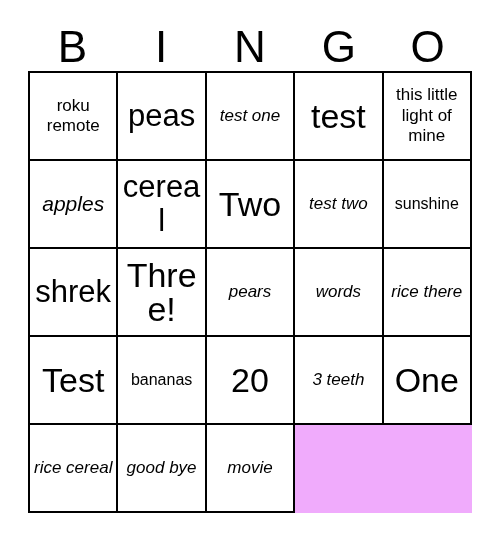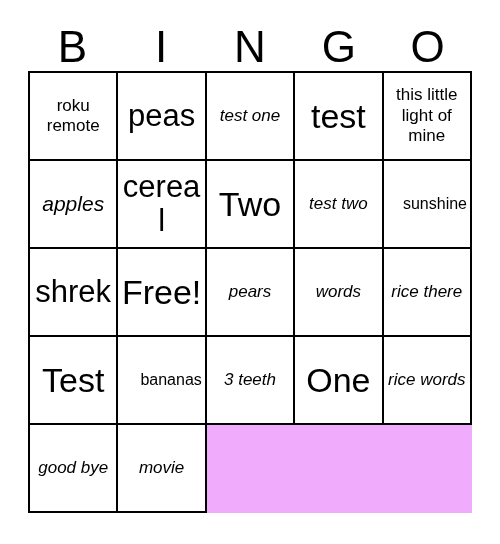--- a/index.html
+++ b/index.html
@@ -63,21 +63,21 @@
   }
   .cell-text {
     display: block;
     width: 100%;
     line-height: 1.05;
     word-break: break-word;
   }
 
   
   .fs-xxs .cell-text { font-size: 11px; line-height: 1.1; }
-  .fs-xs  .cell-text { font-size: 16px; line-height: 1.1; text-align: right; }
+  .fs-xs  .cell-text { font-size: 16px; line-height: 1.1; }
   .fs-s   .cell-text { font-size: 17px; line-height: 1.2; }
   .fs-m   .cell-text { font-size: 21px; line-height: 1.15; font-style: italic; }
   .fs-l   .cell-text { font-size: 17px; line-height: 1.12; font-style: italic; }
   .fs-xl  .cell-text { font-size: 31px; line-height: 1.1; }
   .fs-xxl .cell-text { font-size: 34px; line-height: 1; }
 </style>
 </head>
 <body>
 
 <div id="card">
@@ -121,47 +121,50 @@
         <span class="cell-text">test two</span>
       </div>
 
     <div class="cell fs-xs">
         <span class="cell-text">sunshine</span>
       </div>
     <div class="cell fs-xl">
         <span class="cell-text">shrek</span>
       </div>
     <div class="cell fs-xxl">
-        <span class="cell-text">Free!</span>
+        <span class="cell-text">Three!</span>
       </div>
     <div class="cell fs-l">
         <span class="cell-text">pears</span>
       </div>
     <div class="cell fs-l">
         <span class="cell-text">words</span>
       </div>
 
     <div class="cell fs-l">
         <span class="cell-text">rice there</span>
       </div>
     <div class="cell fs-xxl">
         <span class="cell-text">Test</span>
       </div>
     <div class="cell fs-xs">
         <span class="cell-text">bananas</span>
       </div>
+    <div class="cell fs-xxl">
+        <span class="cell-text">20</span>
+      </div>
     <div class="cell fs-l">
         <span class="cell-text">3 teeth</span>
       </div>
 
     <div class="cell fs-xxl">
         <span class="cell-text">One</span>
       </div>
     <div class="cell fs-l">
-        <span class="cell-text">rice words</span>
+        <span class="cell-text">rice cereal</span>
       </div>
     <div class="cell fs-l">
         <span class="cell-text">good bye</span>
       </div>
     <div class="cell fs-l">
         <span class="cell-text">movie</span>
       </div>
 
   </div>
 </div>

